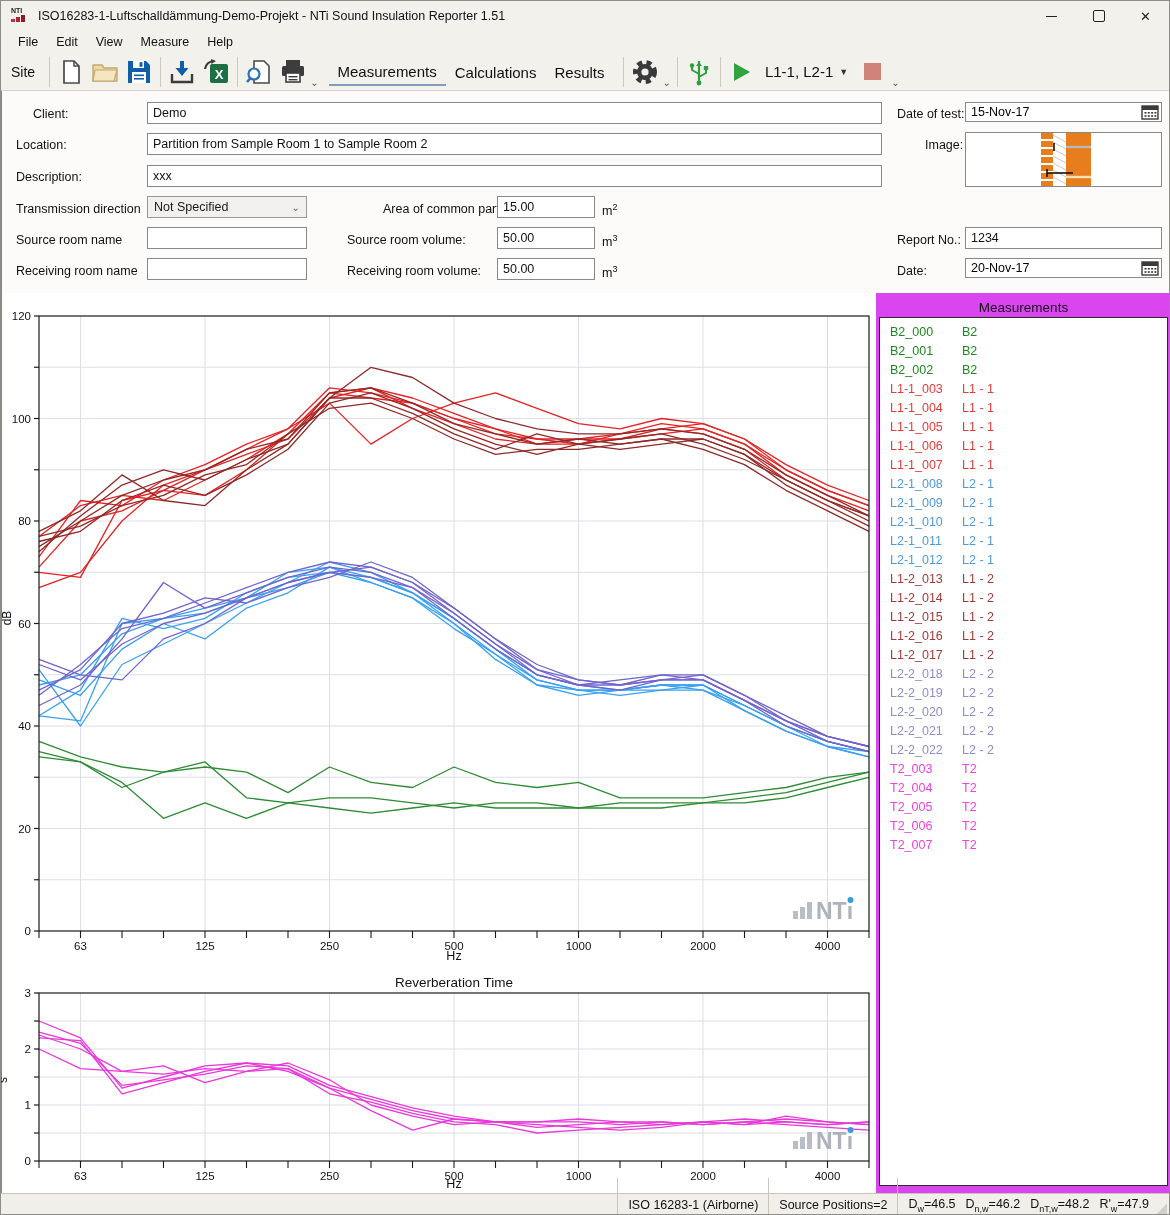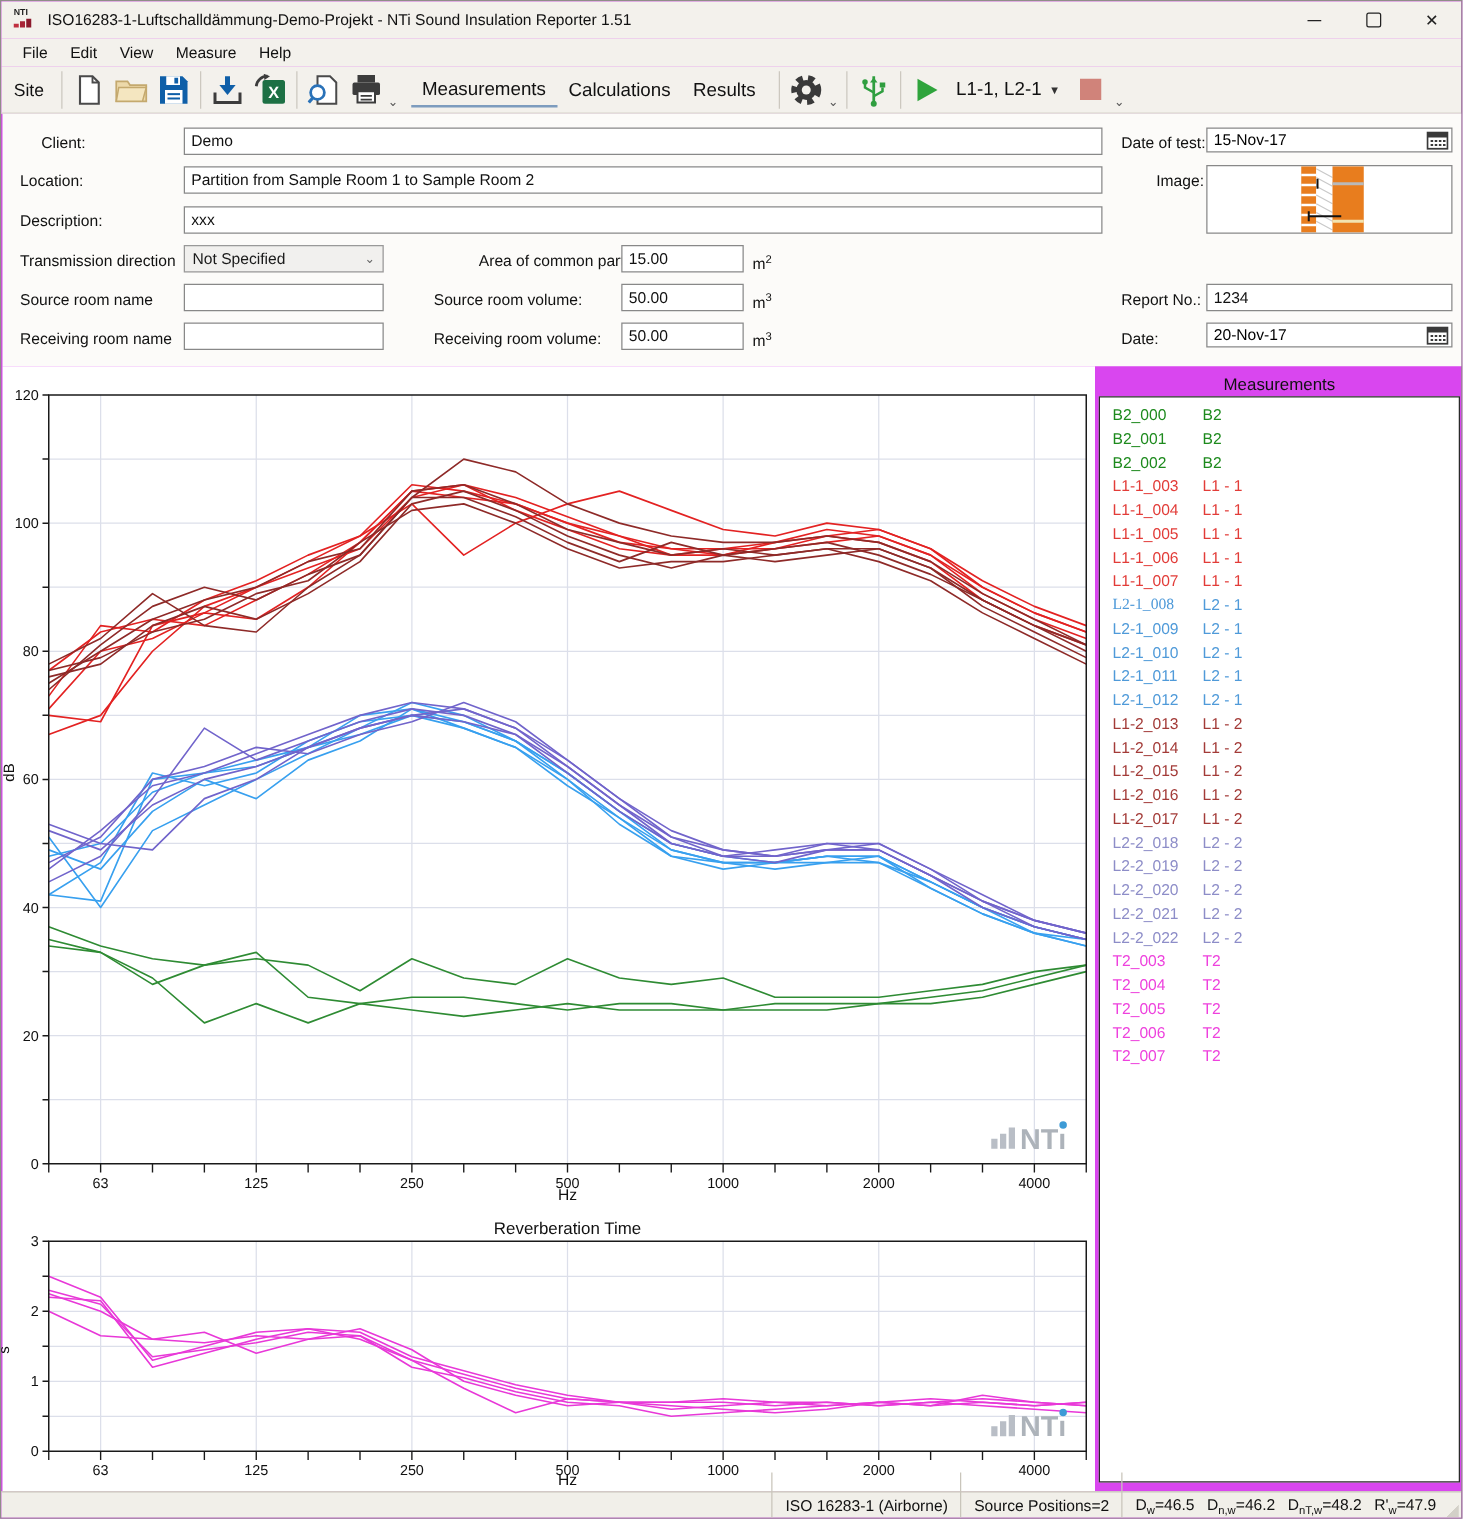--- a/index.html
+++ b/index.html
@@ -502,21 +502,21 @@
         </div>
         <div class="meas-row">
           <span class="m-name" style="color: rgb(226, 60, 56);">L1-1_006</span>
           <span class="m-type" style="color: rgb(226, 60, 56);">L1 - 1</span>
         </div>
         <div class="meas-row">
           <span class="m-name" style="color: rgb(226, 60, 56);">L1-1_007</span>
           <span class="m-type" style="color: rgb(226, 60, 56);">L1 - 1</span>
         </div>
         <div class="meas-row">
-          <span class="m-name" style="color: rgb(79, 154, 217); font-family: Liberation Serif, serif;">L2-1_008</span>
+          <span class="m-name" style="color: rgb(79, 154, 217);">L2-1_008</span>
           <span class="m-type" style="color: rgb(79, 154, 217);">L2 - 1</span>
         </div>
         <div class="meas-row">
           <span class="m-name" style="color: rgb(79, 154, 217);">L2-1_009</span>
           <span class="m-type" style="color: rgb(79, 154, 217);">L2 - 1</span>
         </div>
         <div class="meas-row">
           <span class="m-name" style="color: rgb(79, 154, 217);">L2-1_010</span>
           <span class="m-type" style="color: rgb(79, 154, 217);">L2 - 1</span>
         </div>

